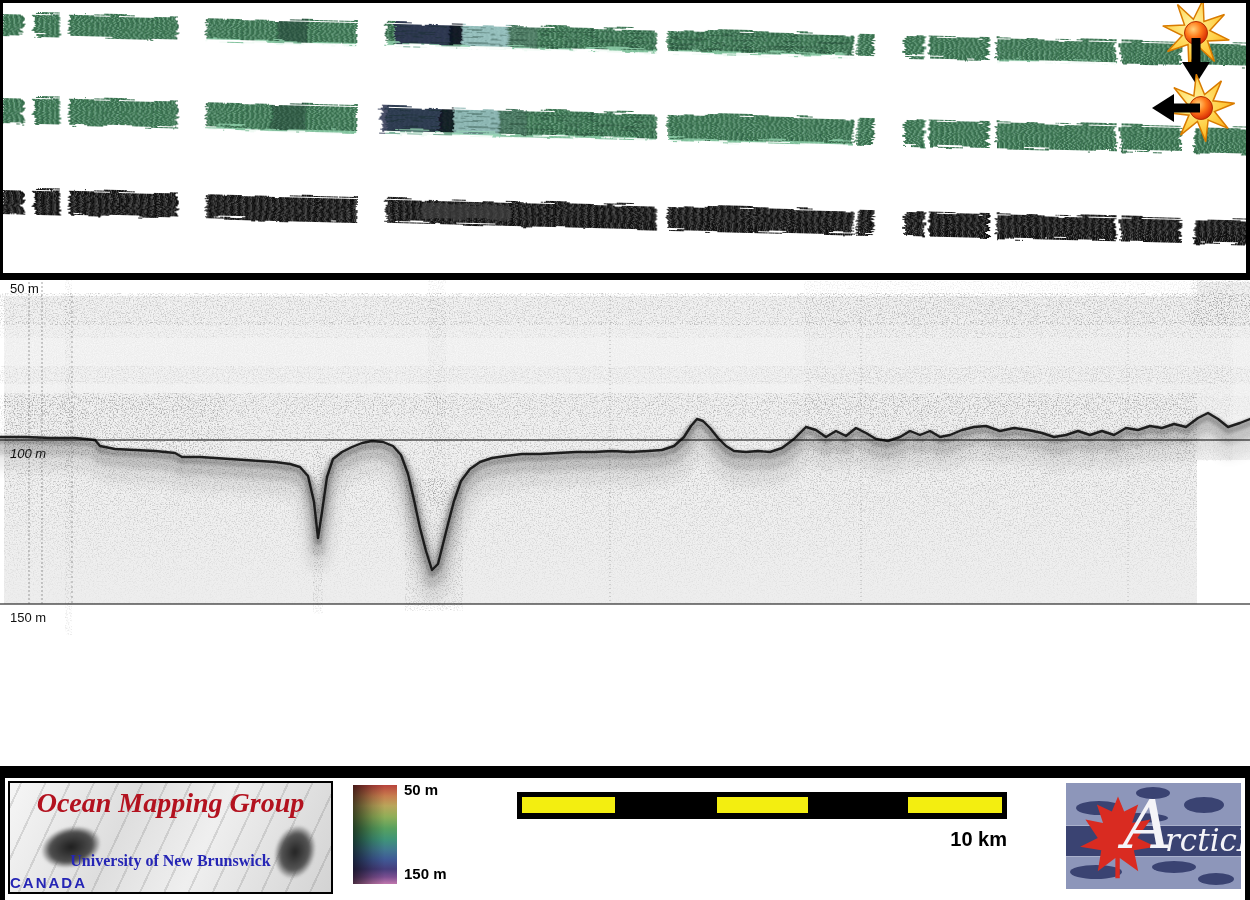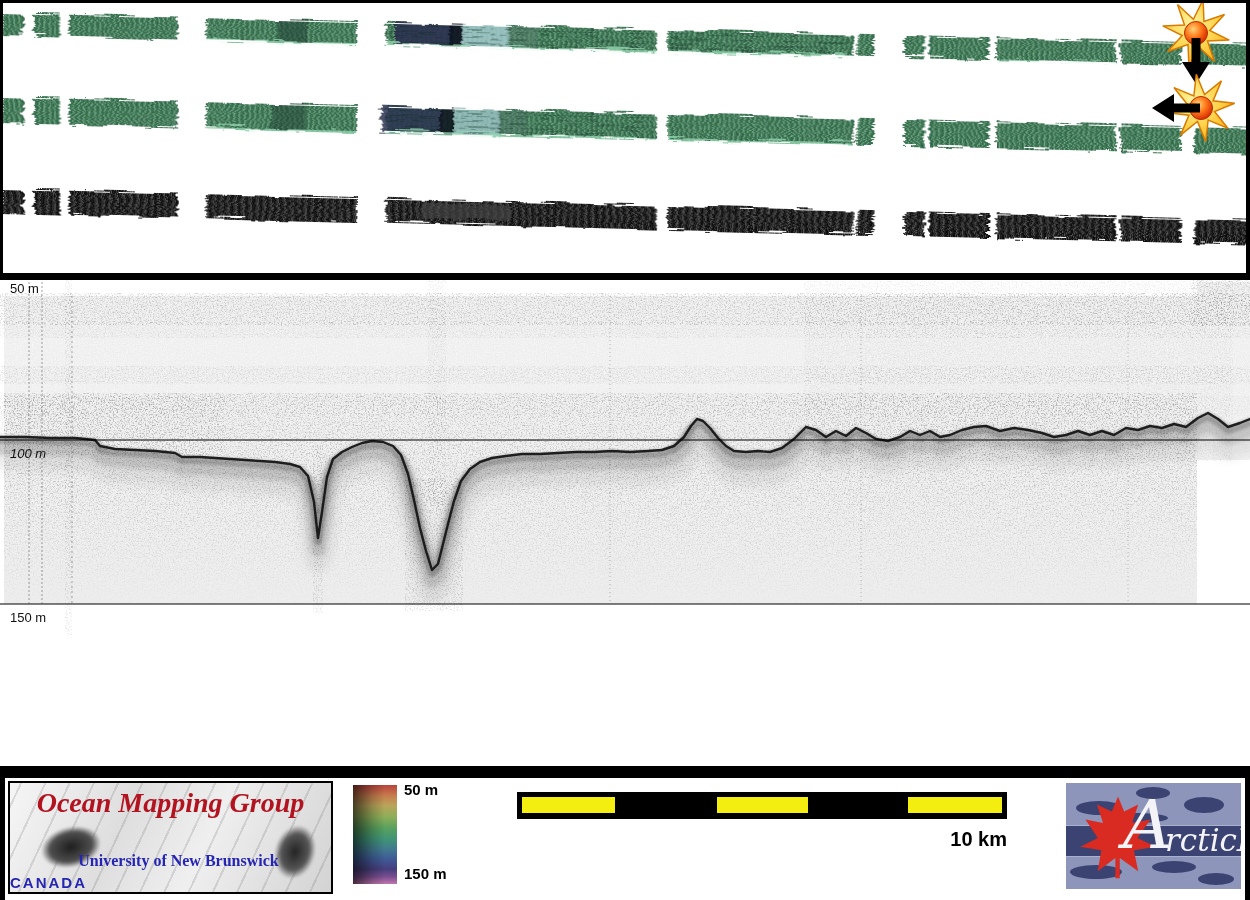--- a/index.html
+++ b/index.html
@@ -16,21 +16,21 @@
   .omg-box{position:absolute;left:3px;top:3px;width:321px;height:109px;border:2px solid #000;
            background:linear-gradient(115deg,#f6f6f6,#dedede 35%,#efefef 60%,#d3d3d3 100%);overflow:hidden;}
   .omg-dashes{position:absolute;left:0;top:0;width:100%;height:100%;
            background:repeating-linear-gradient(115deg,rgba(0,0,0,0) 0 9px,rgba(90,90,90,.18) 9px 11px,rgba(0,0,0,0) 11px 22px);}
   .omg-blob1{position:absolute;left:22px;top:38px;width:78px;height:52px;transform:rotate(-14deg);
            background:radial-gradient(closest-side,#1e1e1e,#4e4e4e 55%,rgba(80,80,80,0) 78%);filter:blur(1px);}
   .omg-blob2{position:absolute;right:10px;top:34px;width:52px;height:70px;transform:rotate(16deg);
            background:radial-gradient(closest-side,#242424,#555 52%,rgba(80,80,80,0) 78%);filter:blur(1px);}
   .omg-title{position:absolute;left:0;top:4px;width:100%;text-align:center;
            font-family:"Liberation Serif",serif;font-style:italic;font-weight:bold;font-size:28px;color:#b3121f;}
-  .omg-univ{position:absolute;left:8px;bottom:22px;width:100%;text-align:center;
+  .omg-univ{position:absolute;left:0;bottom:22px;width:100%;text-align:center;
            font-family:"Liberation Serif",serif;font-weight:bold;font-size:16px;color:#2525b5;}
   .omg-country{position:absolute;left:0;bottom:1px;width:100%;text-align:left;letter-spacing:2px;
            font-family:Liberation Sans, sans-serif;font-weight:bold;font-size:15px;color:#2525b5;}
   .colorbar{position:absolute;left:348px;top:7px;width:44px;height:99px;
      background:linear-gradient(90deg,rgba(0,0,0,.62),rgba(0,0,0,.18) 45%,rgba(0,0,0,0) 72%),
      linear-gradient(180deg,#b8433c 0%,#c77d4e 11%,#b9a55a 21%,#8fae58 32%,#57a05f 44%,
                      #3f9478 55%,#41798f 65%,#3f5a96 75%,#463e7c 85%,#7c4f91 93%,#c077ad 100%);}
   .cb-label{position:absolute;left:399px;font-size:15px;font-weight:bold;color:#000;white-space:nowrap;}
   .scalebar{position:absolute;left:512px;top:14px;width:490px;height:27px;background:#000;}
   .sb-seg{position:absolute;top:5px;height:16px;background:#f3ee10;}

